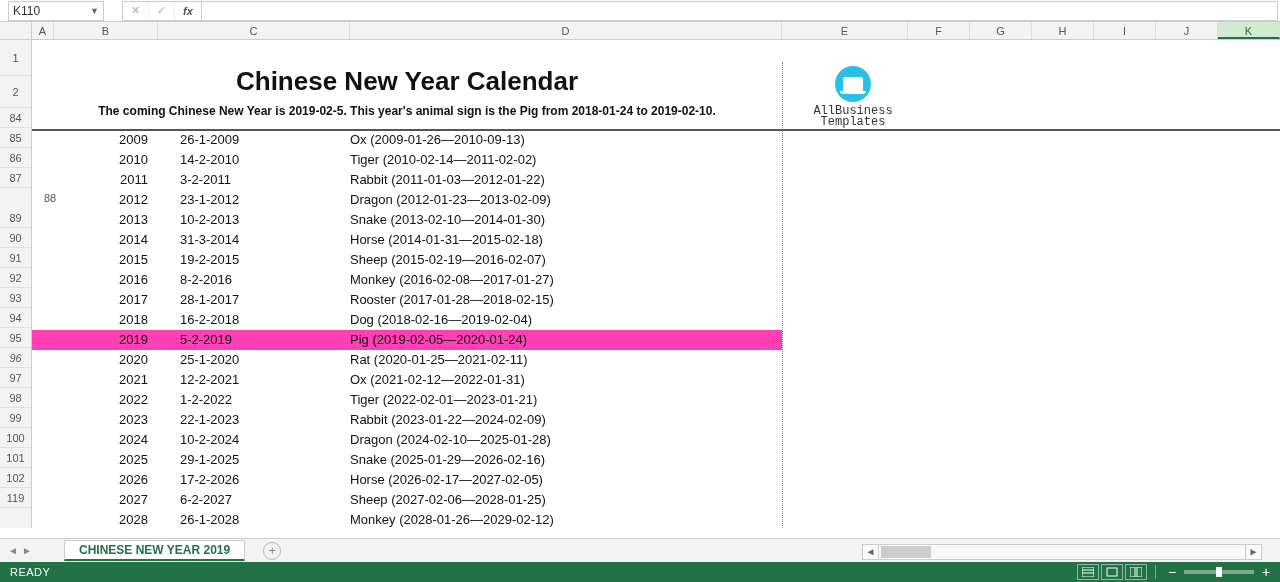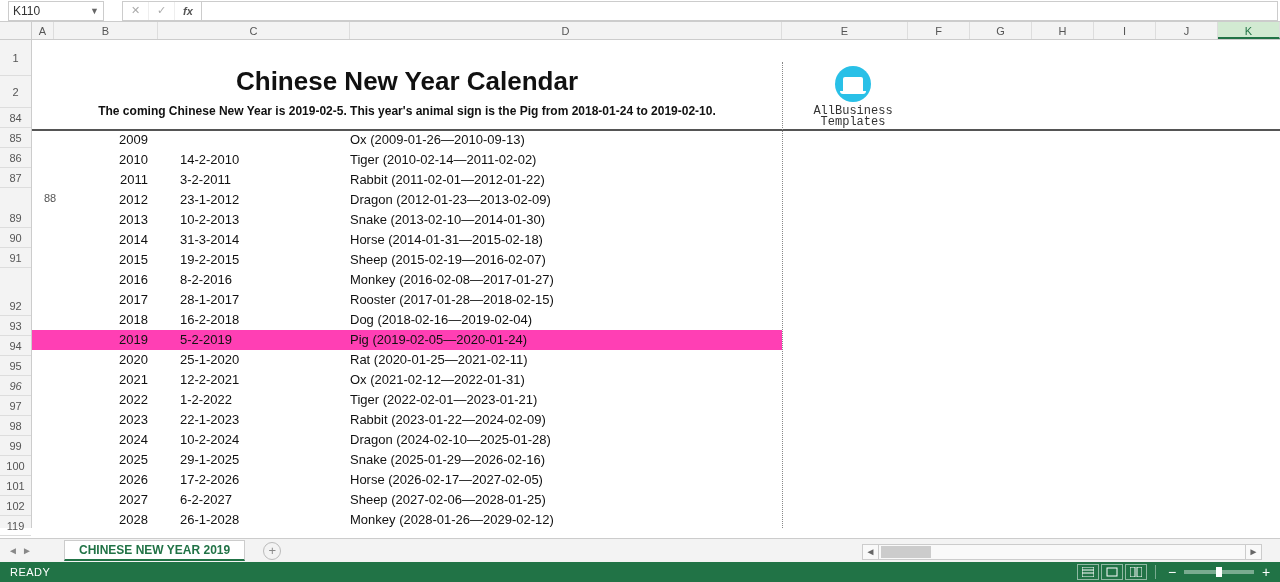--- a/index.html
+++ b/index.html
@@ -112,21 +112,21 @@
       <div class="rowhdr" style="height: 36px; line-height: 36px;">1</div>
       <div class="rowhdr" style="height: 32px; line-height: 32px;">2</div>
       <div class="rowhdr" style="height: 20px; line-height: 20px;">84</div>
       <div class="rowhdr" style="height: 20px; line-height: 20px;">85</div>
       <div class="rowhdr" style="height: 20px; line-height: 20px;">86</div>
       <div class="rowhdr" style="height: 20px; line-height: 20px;">87</div>
       <div class="rowhdr" style="height: 20px; line-height: 20px; margin-left: 44px;">88</div>
       <div class="rowhdr" style="height: 20px; line-height: 20px;">89</div>
       <div class="rowhdr" style="height: 20px; line-height: 20px;">90</div>
       <div class="rowhdr" style="height: 20px; line-height: 20px;">91</div>
-      <div class="rowhdr" style="height: 20px; line-height: 20px; margin-top: 28px;">92</div>
+      <div class="rowhdr" style="height: 20px; line-height: 20px;">92</div>
       <div class="rowhdr" style="height: 20px; line-height: 20px;">93</div>
       <div class="rowhdr" style="height: 20px; line-height: 20px;">94</div>
       <div class="rowhdr" style="height: 20px; line-height: 20px;">95</div>
       <div class="rowhdr" style="height: 20px; line-height: 20px; font-style: italic;">96</div>
       <div class="rowhdr" style="height: 20px; line-height: 20px;">97</div>
       <div class="rowhdr" style="height: 20px; line-height: 20px;">98</div>
       <div class="rowhdr" style="height: 20px; line-height: 20px;">99</div>
       <div class="rowhdr" style="height: 20px; line-height: 20px;">100</div>
       <div class="rowhdr" style="height: 20px; line-height: 20px;">101</div>
       <div class="rowhdr" style="height: 20px; line-height: 20px;">102</div>
@@ -144,31 +144,32 @@
     <div class="logo">
       <div class="logo-circ">
           <div class="logo-lap"></div>
         </div>
       <div class="logo-txt">AllBusiness</div>
       <div class="logo-txt">Templates</div>
     </div>
     <div id="datarows">
         <div class="datarow" style="top: 68px;">
           <div class="cell cB">2009</div>
+          <div class="cell cC">26-1-2009</div>
           <div class="cell cD">Ox (2009-01-26—2010-09-13)</div>
         </div>
         <div class="datarow" style="top: 88px;">
           <div class="cell cB">2010</div>
           <div class="cell cC">14-2-2010</div>
           <div class="cell cD">Tiger (2010-02-14—2011-02-02)</div>
         </div>
         <div class="datarow" style="top: 108px;">
           <div class="cell cB">2011</div>
           <div class="cell cC">3-2-2011</div>
-          <div class="cell cD">Rabbit (2011-02-01—2012-01-22)</div>
+          <div class="cell cD">Rabbit (2011-01-03—2012-01-22)</div>
         </div>
         <div class="datarow" style="top: 128px;">
           <div class="cell cB">2012</div>
           <div class="cell cC">23-1-2012</div>
           <div class="cell cD">Dragon (2012-01-23—2013-02-09)</div>
         </div>
         <div class="datarow" style="top: 148px;">
           <div class="cell cB">2013</div>
           <div class="cell cC">10-2-2013</div>
           <div class="cell cD">Snake (2013-02-10—2014-01-30)</div>

